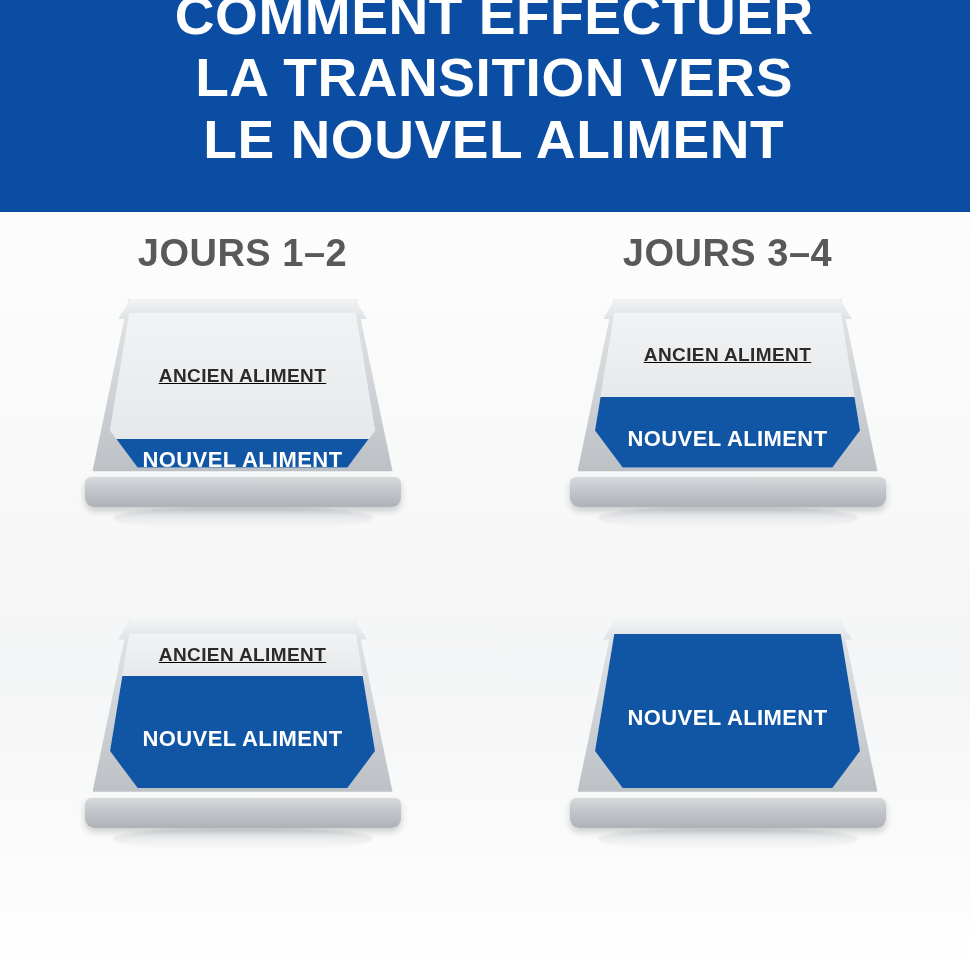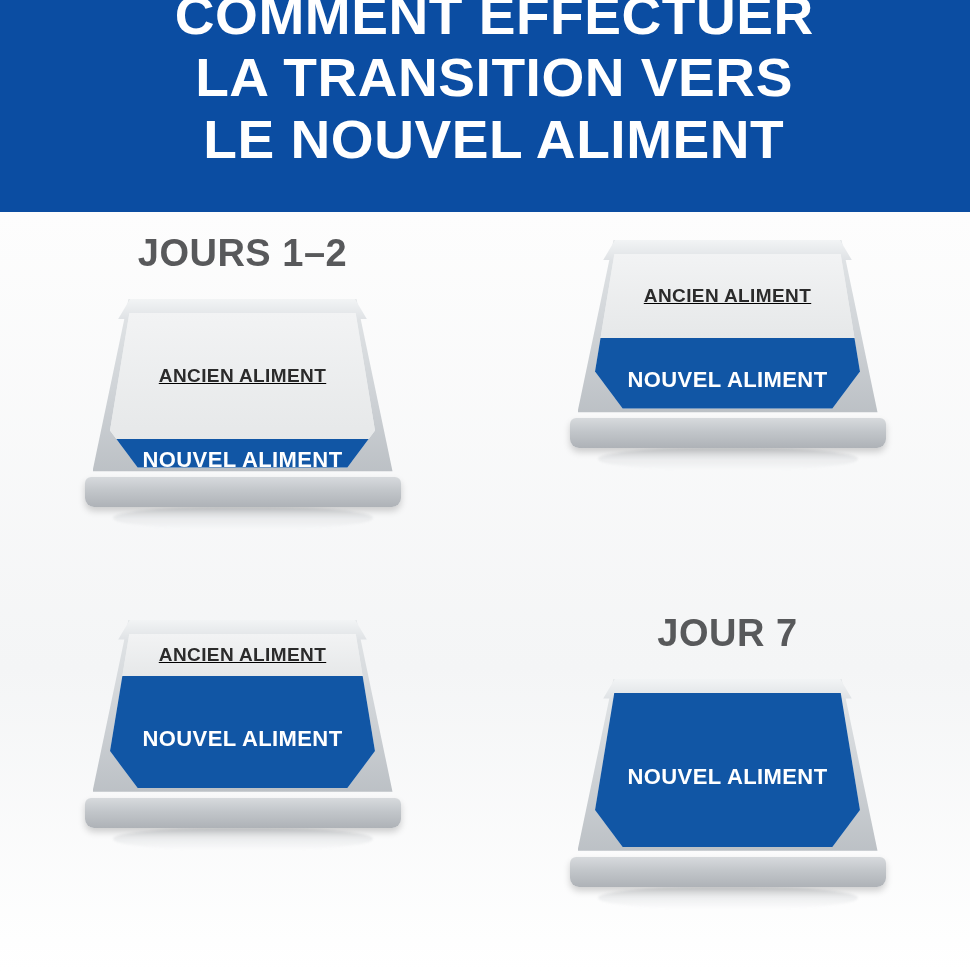--- a/index.html
+++ b/index.html
@@ -204,20 +204,21 @@
             <span class="food-label-old">ANCIEN ALIMENT</span>
           </div>
           <div class="new-food" id="new1" style="height: 25%; background: rgb(17, 86, 165);">
             <span class="food-label-new">NOUVEL ALIMENT</span>
           </div>
         </div>
       </div>
     </div>
 
     <div class="cell">
+      <div class="cell-title">JOURS 3–4</div>
       <div class="bowl-wrap">
         <div class="bowl-reflection"></div>
         <div class="bowl-base"></div>
         <div class="bowl-body"></div>
         <div class="bowl-body-hl"></div>
         <div class="bowl-inner">
           <div class="old-food" id="old2" style="height: 50%;">
             <span class="food-label-old">ANCIEN ALIMENT</span>
           </div>
           <div class="new-food" id="new2" style="height: 50%; background: rgb(17, 86, 165);">
@@ -238,21 +239,20 @@
             <span class="food-label-old">ANCIEN ALIMENT</span>
           </div>
           <div class="new-food" id="new3" style="height: 75%; background: rgb(17, 86, 165);">
             <span class="food-label-new">NOUVEL ALIMENT</span>
           </div>
         </div>
       </div>
     </div>
 
     <div class="cell">
-      <div class="cell-title">JOUR 7</div>
       <div class="bowl-wrap">
         <div class="bowl-reflection"></div>
         <div class="bowl-base"></div>
         <div class="bowl-body"></div>
         <div class="bowl-body-hl"></div>
         <div class="bowl-inner">
 
           <div class="new-food" id="new4" style="height: 100%; background: rgb(17, 86, 165);">
             <span class="food-label-new">NOUVEL ALIMENT</span>
           </div>

